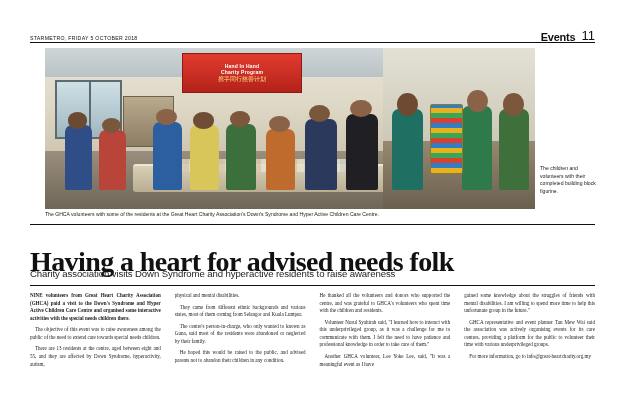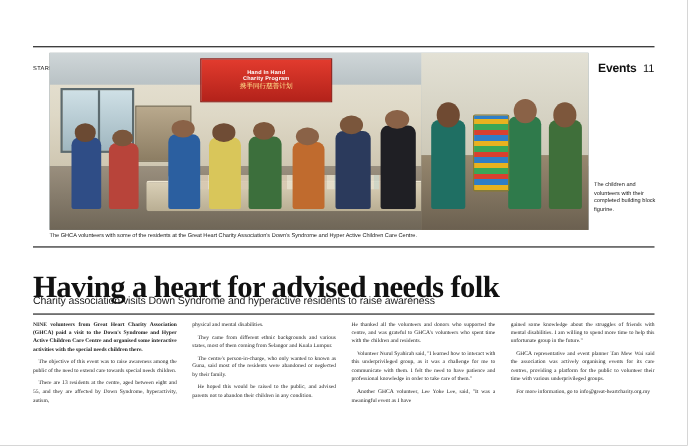--- a/index.html
+++ b/index.html
@@ -13,29 +13,29 @@
   .masthead{
     position:absolute;left:30px;top:28px;width:565px;
     display:flex;justify-content:space-between;align-items:flex-end;
   }
   .masthead-left{
     font-family:"Liberation Sans", sans-serif;
     font-size:5.2px;letter-spacing:.3px;color:#111;text-transform:uppercase;
     padding-bottom:2px;
   }
   .masthead-right{
-    display:flex;align-items:flex-end;gap:6px;margin-top:28px;
+    display:flex;align-items:flex-end;gap:6px;
   }
   .section-name{
     font-family:"Liberation Sans", sans-serif;
     font-weight:bold;font-size:11px;color:#111;letter-spacing:-.2px;
   }
   .page-num{
     font-family:"Liberation Sans", sans-serif;
-    font-weight:normal;font-size:10px;color:#111;
+    font-weight:normal;font-size:13px;color:#111;
   }
   .rule-top{
     position:absolute;left:30px;top:42px;width:565px;height:1px;background:#111;
   }
 
   
   .photo-wrap{position:absolute;left:45px;top:48px;width:490px;height:161px;overflow:hidden;background:#7d8b93;}
   .photo{position:absolute;inset:0;}
   
   .wall{position:absolute;left:0;top:0;width:100%;height:64%;

